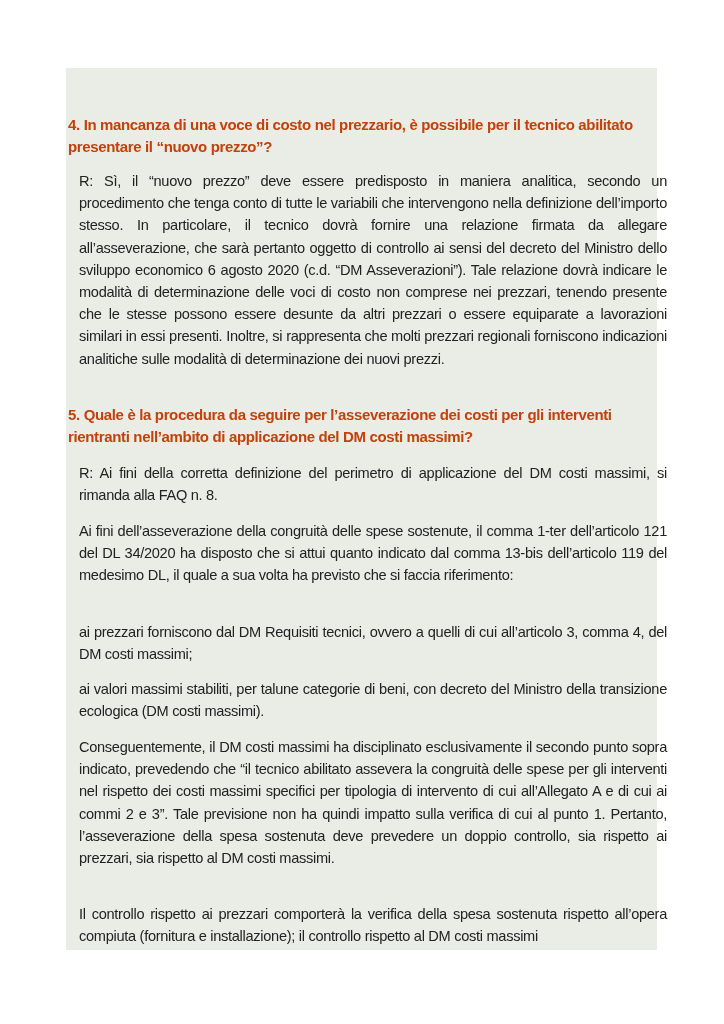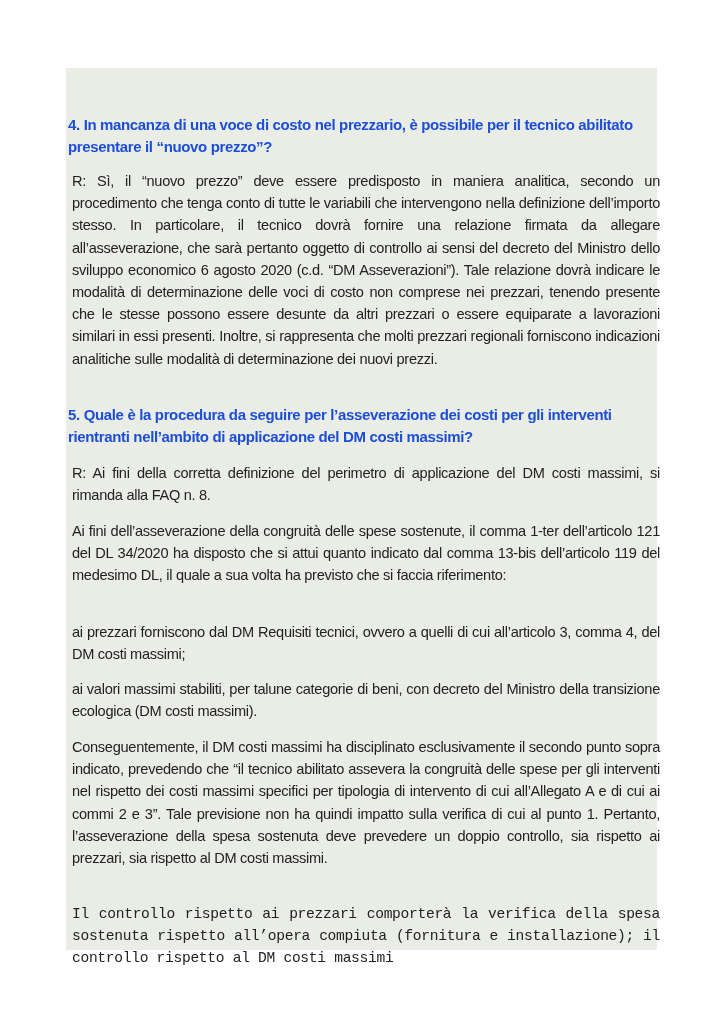--- a/index.html
+++ b/index.html
@@ -30,26 +30,26 @@
     width: 588px;
   }
   .q {
     position: absolute;
     left: 0;
     width: 588px;
     font-weight: bold;
     font-size: 15px;
     line-height: 22px;
     letter-spacing: -0.35px;
-    color: #1d4ed8;
+    color: #c2410c;
     margin: 0;
   }
   .p {
     position: absolute;
-    left: 4px;
+    left: 11px;
     width: 588px;
     font-size: 14.6px;
     line-height: 22.2px;
     text-align: justify;
     letter-spacing: -0.3px;
     color: #222;
     margin: 0;
   }
 </style>
 </head>
@@ -67,16 +67,16 @@
     <p class="p" style="top:394px;">R: Ai fini della corretta definizione del perimetro di applicazione del DM costi massimi, si rimanda alla FAQ n. 8.</p>
 
     <p class="p" style="top:452px;">Ai fini dell’asseverazione della congruità delle spese sostenute, il comma 1-ter dell’articolo 121 del DL 34/2020 ha disposto che si attui quanto indicato dal comma 13-bis dell’articolo 119 del medesimo DL, il quale a sua volta ha previsto che si faccia riferimento:</p>
 
     <p class="p" style="top:553px;">ai prezzari forniscono dal DM Requisiti tecnici, ovvero a quelli di cui all’articolo 3, comma 4, del DM costi massimi;</p>
 
     <p class="p" style="top:610px;">ai valori massimi stabiliti, per talune categorie di beni, con decreto del Ministro della transizione ecologica (DM costi massimi).</p>
 
     <p class="p" style="top:668px;">Conseguentemente, il DM costi massimi ha disciplinato esclusivamente il secondo punto sopra indicato, prevedendo che “il tecnico abilitato assevera la congruità delle spese per gli interventi nel rispetto dei costi massimi specifici per tipologia di intervento di cui all’Allegato A e di cui ai commi 2 e 3”. Tale previsione non ha quindi impatto sulla verifica di cui al punto 1. Pertanto, l’asseverazione della spesa sostenuta deve prevedere un doppio controllo, sia rispetto ai prezzari, sia rispetto al DM costi massimi.</p>
 
-    <p class="p" style="top:835px;font-family:Liberation Mono, monospace;">Il controllo rispetto ai prezzari comporterà la verifica della spesa sostenuta rispetto all’opera compiuta (fornitura e installazione); il controllo rispetto al DM costi massimi</p>
+    <p class="p" style="top:835px;">Il controllo rispetto ai prezzari comporterà la verifica della spesa sostenuta rispetto all’opera compiuta (fornitura e installazione); il controllo rispetto al DM costi massimi</p>
 
   </div>
 </div>
 
 </body></html>

